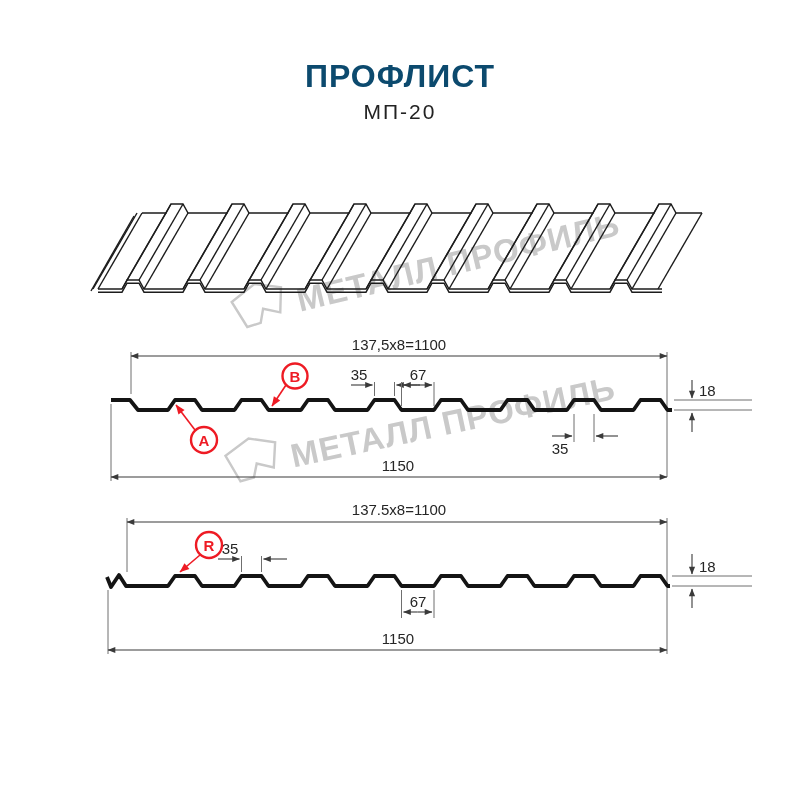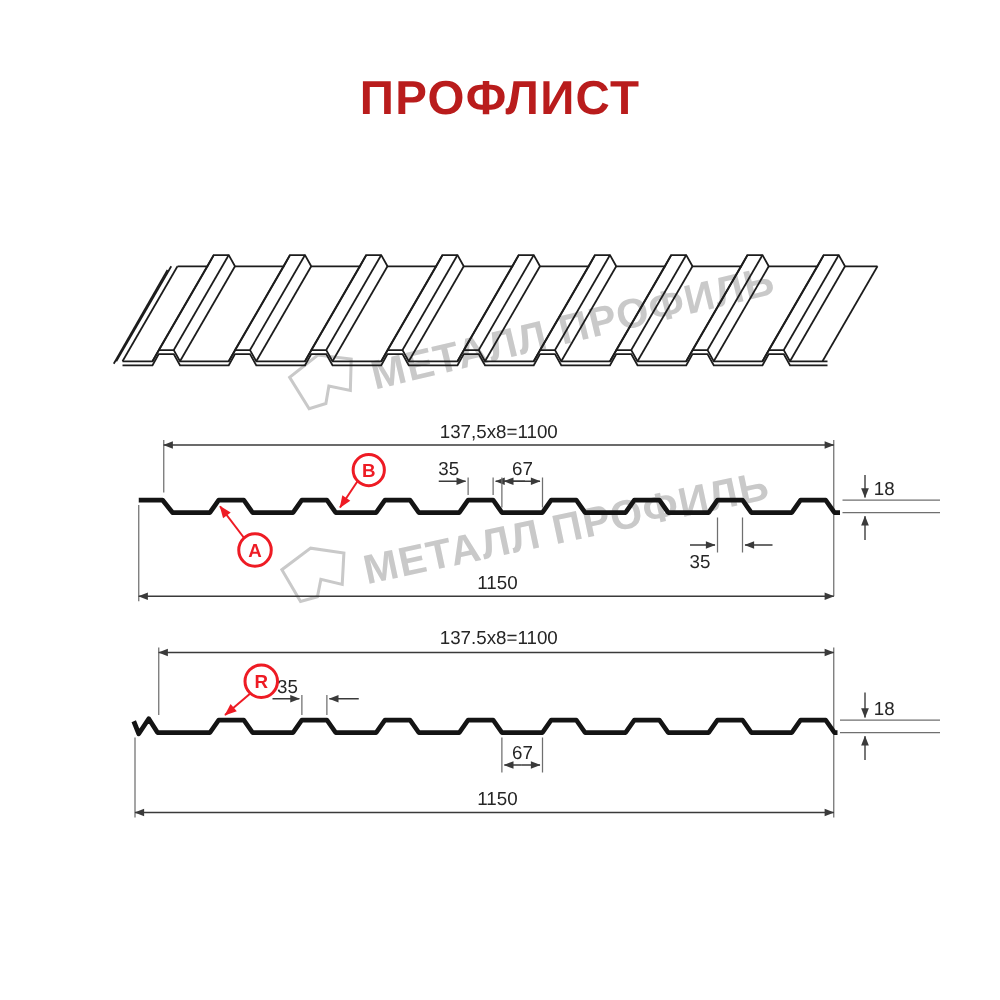--- a/index.html
+++ b/index.html
@@ -1,20 +1,20 @@
 <!DOCTYPE html>
 <html><head>
 <meta charset="utf-8">
 <style>
   html,body{margin:0;padding:0;background:#fff;}
   .page{position:relative;width:800px;height:800px;background:#fff;overflow:hidden;
         font-family:"Liberation Sans",sans-serif;}
   
   .hdr{position:absolute;top:60px;left:0;width:800px;text-align:center;}
-  .hdr .title{font-size:38px;font-weight:800;letter-spacing:1px;color:#b91c1c;line-height:1.05;}
+  .hdr .title{font-size:32px;font-weight:800;letter-spacing:1px;color:#0c4a6e;line-height:1.05;}
   .hdr .subtitle{font-size:21px;font-weight:500;letter-spacing:2px;color:#222;margin-top:6px;}
   
   .wm{position:absolute;display:flex;align-items:flex-end;gap:10px;z-index:1;
       transform-origin:left bottom;white-space:nowrap;pointer-events:none;}
   .wm .wm-text{font-size:33px;font-weight:700;letter-spacing:1px;color:#c9c9c9;line-height:1;}
   .wm1{left:237px;top:286px;transform:rotate(-13.5deg);}
   .wm2{left:230px;top:440px;transform:rotate(-12deg);}
   
   .sheet3d{position:absolute;left:90px;top:192px;z-index:2;}
   .diag1{position:absolute;left:78px;top:336px;z-index:2;}
@@ -32,20 +32,21 @@
   .redcirc{stroke:#ee1b24;stroke-width:2.4;fill:none;}
   .l3d{stroke:#1c1c1c;stroke-width:1.4;fill:none;}
 </style>
 </head>
 <body>
 
 <div class="page">
 
   <div class="hdr">
     <div class="title">ПРОФЛИСТ</div>
+    <div class="subtitle">МП-20</div>
   </div>
 
   <div class="wm wm1">
     <svg width="56" height="46" viewBox="0 0 60 48">
       <polygon points="12,46 2,16 30,3 57,13 50,39 33,31 27,45" fill="none" stroke="#c9c9c9" stroke-width="2.6"></polygon>
     </svg>
     <span class="wm-text">МЕТАЛЛ ПРОФИЛЬ</span>
   </div>
 
   <div class="wm wm2">

